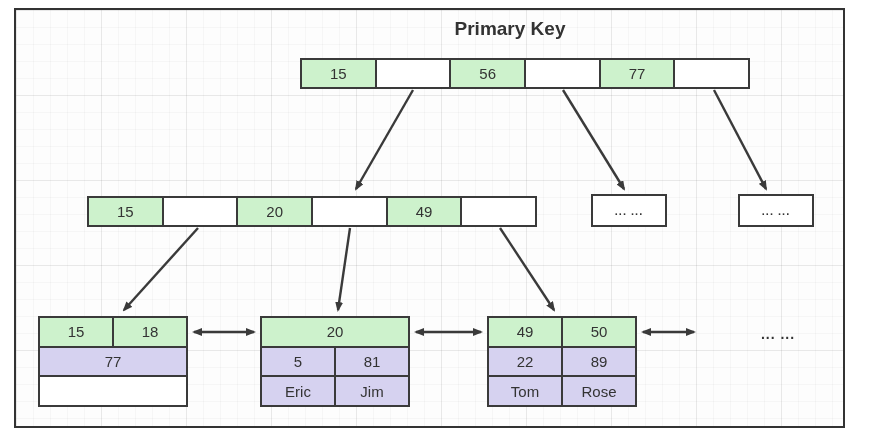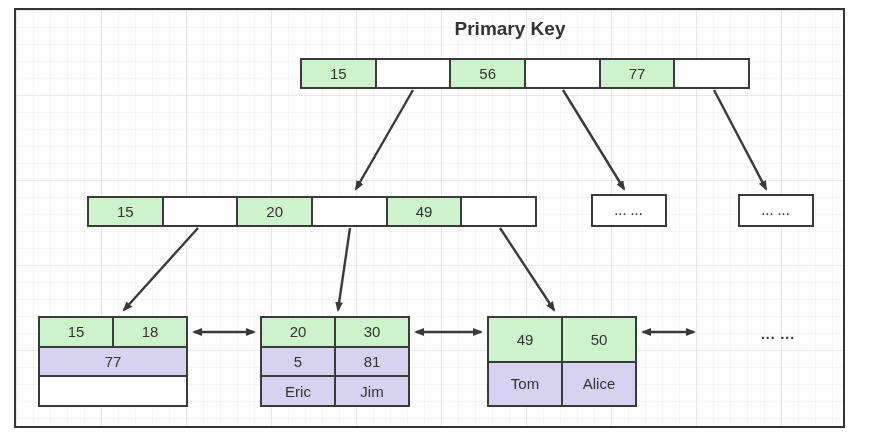--- a/index.html
+++ b/index.html
@@ -105,40 +105,43 @@
     <div class="lrow data-row">
       <span>77</span>
     </div>
     <div class="lrow data-row">
     </div>
   </div>
 
   <div class="leaf" style="left:260px;">
     <div class="lrow key-row">
       <span>20</span>
-      <span>30</span>
     </div>
     <div class="lrow data-row">
       <span>5</span>
       <span>81</span>
     </div>
     <div class="lrow data-row">
       <span>Eric</span>
       <span>Jim</span>
     </div>
   </div>
 
   <div class="leaf" style="left:487px;">
     <div class="lrow key-row">
       <span>49</span>
       <span>50</span>
     </div>
     <div class="lrow data-row">
+      <span>22</span>
+      <span>89</span>
+    </div>
+    <div class="lrow data-row">
       <span>Tom</span>
-      <span>Alice</span>
+      <span>Rose</span>
     </div>
   </div>
 
   <div class="dots">... ...</div>
 
   <svg class="arrows" width="872" height="432" viewBox="0 0 872 432">
     <defs>
       <marker id="ah" markerWidth="10" markerHeight="8" refX="8" refY="4" orient="auto-start-reverse" markerUnits="userSpaceOnUse">
         <path d="M0,0 L10,4 L0,8 z" fill="#3a3a3a"></path>
       </marker>

